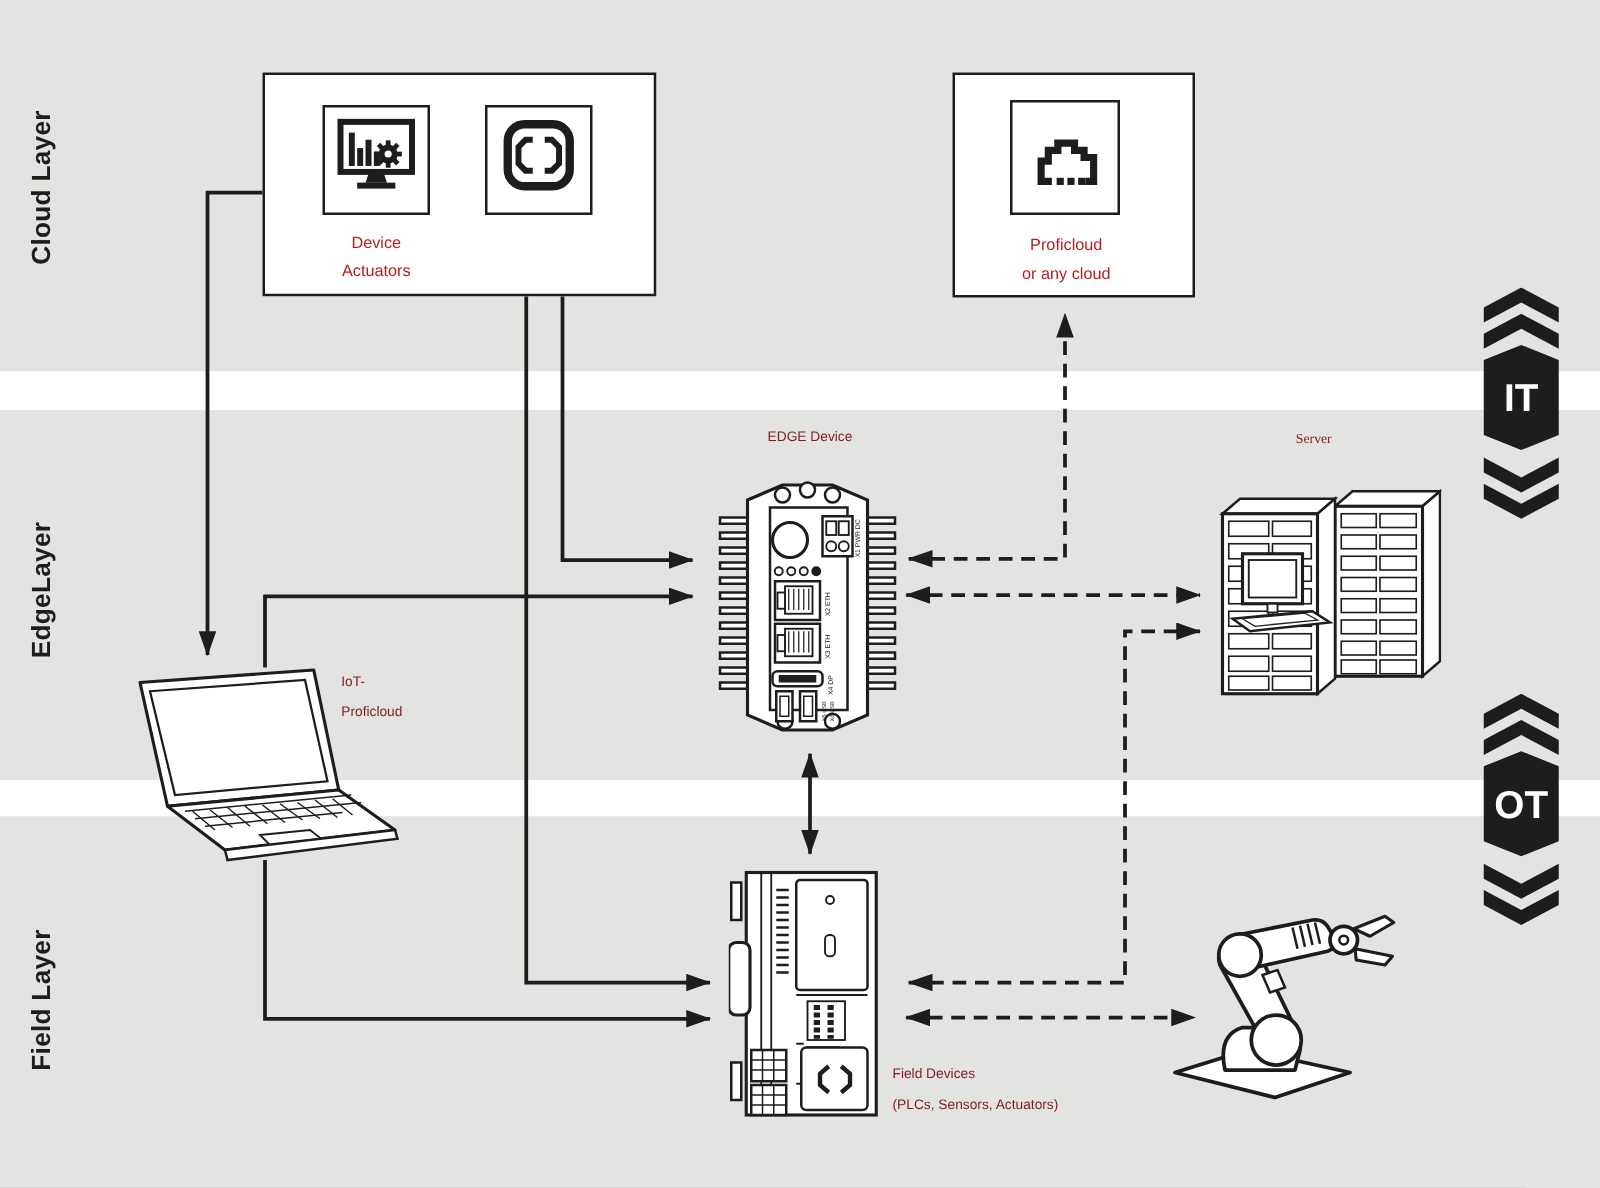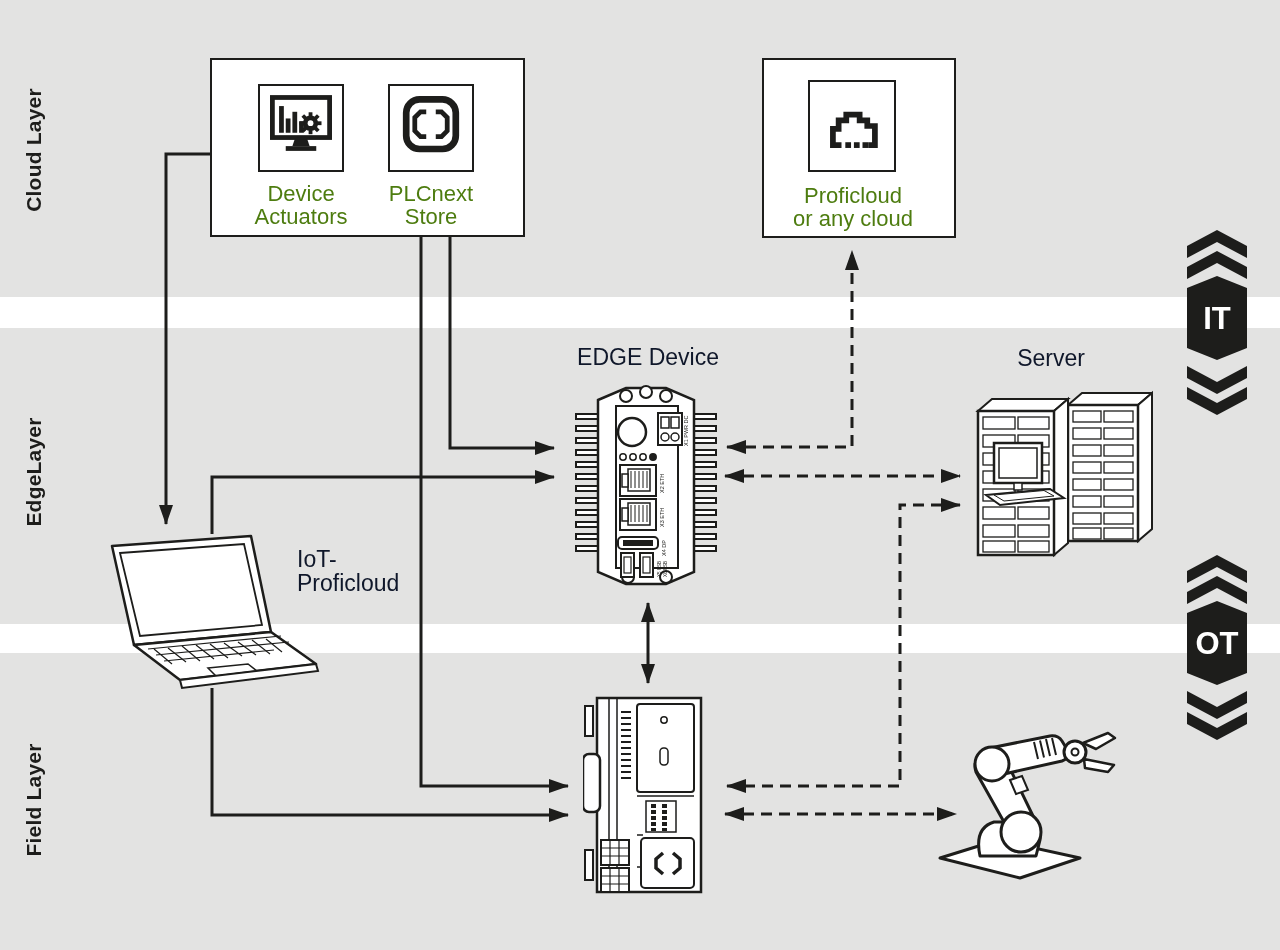--- a/index.html
+++ b/index.html
@@ -14,23 +14,23 @@
   .layer-label{
     position:absolute;width:200px;height:28px;line-height:28px;
     text-align:center;font-size:21px;font-weight:bold;letter-spacing:.2px;
     transform:rotate(-90deg);z-index:3;color:#1d1d1b;
   }
   .conn{position:absolute;left:0;top:0;z-index:2;}
   .node{position:absolute;z-index:3;}
   .white-box{background:#ffffff;border:2.5px solid #1d1d1b;box-sizing:border-box;}
   .tile{position:absolute;background:#ffffff;border:2px solid #1d1d1b;box-sizing:border-box;
         display:flex;align-items:center;justify-content:center;}
-  .caption{position:absolute;font-size:22px;line-height:23px;color:#4d7c0f;}
+  .caption{position:absolute;font-size:13px;line-height:23px;color:#b91c1c;}
   .caption.center{text-align:center;}
-  .dev-label{position:absolute;font-size:23px;color:#0f172a;z-index:3;}
+  .dev-label{position:absolute;font-size:11px;color:#7f1d1d;z-index:3;}
   svg{display:block;}
   .ink{stroke:#1d1d1b;fill:#ffffff;}
   .fill-ink{fill:#1d1d1b;stroke:none;}
   .badge{position:absolute;z-index:4;}
   .badge text{fill:#ffffff;font-family:"Liberation Sans",sans-serif;font-weight:bold;font-size:31px;}
   .tiny{font-size:5.5px;fill:#1d1d1b;stroke:none;font-family:"Liberation Sans",sans-serif;}
 </style>
 </head>
 <body>
 
@@ -94,24 +94,20 @@
     <div class="tile" style="left:176px;top:24px;width:86px;height:88px;">
       <svg width="86" height="88" viewBox="0 0 86 88">
         <rect x="17" y="14" width="52" height="52" rx="14" fill="none" stroke="#1d1d1b" stroke-width="7"></rect>
         <path d="M38,27 H32 L26,33 V47 L32,53 H38" fill="none" stroke="#1d1d1b" stroke-width="5"></path>
         <path d="M48,27 H54 L60,33 V47 L54,53 H48" fill="none" stroke="#1d1d1b" stroke-width="5"></path>
       </svg>
     </div>
     <div class="caption center" style="left:24px;top:122px;width:130px;">
       <div>Device</div>
       <div>Actuators</div>
-    </div>
-    <div class="caption center" style="left:156px;top:122px;width:126px;">
-      <div>PLCnext</div>
-      <div>Store</div>
     </div>
   </div>
 
   <div class="node white-box" style="left:762px;top:58px;width:194px;height:180px;">
     <div class="tile" style="left:44px;top:20px;width:88px;height:92px;">
       <svg width="88" height="92" viewBox="0 0 88 92">
         <path d="M33,66 H24 V49 H30 V40 H38 V34 H52 V40 H60 V46 H68 V66 H61" fill="none" stroke="#1d1d1b" stroke-width="6" stroke-linejoin="miter"></path>
         <rect x="37" y="63" width="6" height="6" class="fill-ink"></rect>
         <rect x="46" y="63" width="6" height="6" class="fill-ink"></rect>
         <rect x="55" y="63" width="6" height="6" class="fill-ink"></rect>
@@ -197,21 +193,21 @@
     <g>
       <rect x="53" y="173" width="13" height="24" class="ink" stroke-width="2"></rect>
       <rect x="56" y="177" width="7" height="16" class="ink" stroke-width="1.2"></rect>
       <rect x="72" y="173" width="13" height="24" class="ink" stroke-width="2"></rect>
       <rect x="75" y="177" width="7" height="16" class="ink" stroke-width="1.2"></rect>
     </g>
     <text class="tiny" transform="translate(93,197) rotate(-90)" style="font-size:4.5px">X5 USB</text>
     <text class="tiny" transform="translate(99,197) rotate(-90)" style="font-size:4.5px">X6 USB</text>
   </svg>
 
-  <div class="dev-label" style="left:951px;top:345px;width:200px;text-align:center;">Server</div>
+  <div class="dev-label" style="left:951px;top:345px;width:200px;text-align:center;font-family:Liberation Serif, serif;">Server</div>
   <svg class="node" style="left:968px;top:383px;" width="185" height="180" viewBox="0 0 185 180">
     <g>
       <path d="M100,22 L114,10 L184,10 L170,22 Z" class="ink" stroke-width="2"></path>
       <path d="M170,22 L184,10 V146 L170,158 Z" class="ink" stroke-width="2"></path>
       <rect x="100" y="22" width="70" height="136" class="ink" stroke-width="2.5"></rect>
       <g class="ink" stroke-width="1.3">
         <rect x="105" y="28" width="28" height="11"></rect>
           <rect x="136" y="28" width="29" height="11"></rect>
         <rect x="105" y="45" width="28" height="11"></rect>
           <rect x="136" y="45" width="29" height="11"></rect>
@@ -267,21 +263,21 @@
     <path d="M46,117 L183,104 L228,136 L92,152 Z" class="ink" stroke-width="2.5" stroke-linejoin="round"></path>
     <g stroke="#1d1d1b" stroke-width="1.2" fill="none">
       <path d="M60,121 L193,108"></path>
       <path d="M68,127 L201,114"></path>
       <path d="M76,133 L186,122"></path>
       <path d="M66,121 L84,136 M80,120 L98,134 M94,118 L112,133 M108,117 L126,131 M122,116 L140,130 M136,115 L154,128 M150,114 L168,127 M164,112 L182,126 M178,111 L194,124"></path>
     </g>
     <path d="M120,140 L160,136 L169,143 L128,148 Z" class="ink" stroke-width="1.5"></path>
     <path d="M92,152 L228,136 L230,143 L94,160 Z" class="ink" stroke-width="2"></path>
   </svg>
-  <div class="dev-label" style="left:273px;top:547px;line-height:24px;margin-left:24px;">
+  <div class="dev-label" style="left:273px;top:534px;line-height:24px;">
     <div>IoT-</div>
     <div>Proficloud</div>
   </div>
 
   <svg class="node" style="left:583px;top:692px;" width="132" height="212" viewBox="0 0 132 212">
     <rect x="2" y="14" width="8" height="30" class="ink" stroke-width="2"></rect>
     <rect x="2" y="158" width="8" height="30" class="ink" stroke-width="2"></rect>
     <rect x="14" y="6" width="104" height="194" class="ink" stroke-width="2.5"></rect>
     <rect x="0" y="62" width="17" height="58" rx="6" class="ink" stroke-width="2.5"></rect>
     <path d="M26,6 V200 M34,6 V200" stroke="#1d1d1b" stroke-width="1.5" fill="none"></path>
@@ -319,20 +315,24 @@
       <path d="M18,156 H46 M18,164 H46 M27,148 V173 M36,148 V173" stroke="#1d1d1b" stroke-width="1.2"></path>
       <rect x="18" y="176" width="28" height="24" class="ink" stroke-width="2"></rect>
       <path d="M18,184 H46 M18,192 H46 M27,176 V200 M36,176 V200" stroke="#1d1d1b" stroke-width="1.2"></path>
     </g>
     <g>
       <rect x="58" y="146" width="53" height="50" rx="4" class="ink" stroke-width="2"></rect>
       <path d="M80,161 L73,167 V176 L80,182" fill="none" stroke="#1d1d1b" stroke-width="3.5"></path>
       <path d="M90,161 L97,167 V176 L90,182" fill="none" stroke="#1d1d1b" stroke-width="3.5"></path>
     </g>
   </svg>
+  <div class="dev-label" style="left:714px;top:847px;line-height:25px;">
+    <div>Field Devices</div>
+    <div>(PLCs, Sensors, Actuators)</div>
+  </div>
 
   <svg class="node" style="left:928px;top:726px;" width="190" height="158" viewBox="0 0 190 158">
     <path d="M12,132 L70,114 L152,132 L92,152 Z" class="ink" stroke-width="3" stroke-linejoin="round"></path>
     <path d="M52,130 Q46,102 66,96 L98,96 Q114,100 112,114 L108,130 Z" class="ink" stroke-width="3" stroke-linejoin="round"></path>
     <path d="M76,96 L48,46 Q44,34 56,28 L72,22 L106,92 Z" class="ink" stroke-width="3" stroke-linejoin="round"></path>
     <path d="M62,22 L122,10 Q130,9 134,15 L140,25 Q142,32 134,35 L76,48 Z" class="ink" stroke-width="3" stroke-linejoin="round"></path>
     <path d="M106,16 L110,33 M112,14.5 L116,31.5 M118,13 L122,30 M124,12 L128,29" stroke="#1d1d1b" stroke-width="2" fill="none"></path>
     <circle cx="64" cy="38" r="17" class="ink" stroke-width="3"></circle>
     <path d="M82,54 L94,50 L100,64 L88,68 Z" class="ink" stroke-width="2"></path>
     <circle cx="93" cy="106" r="20" class="ink" stroke-width="3"></circle>

